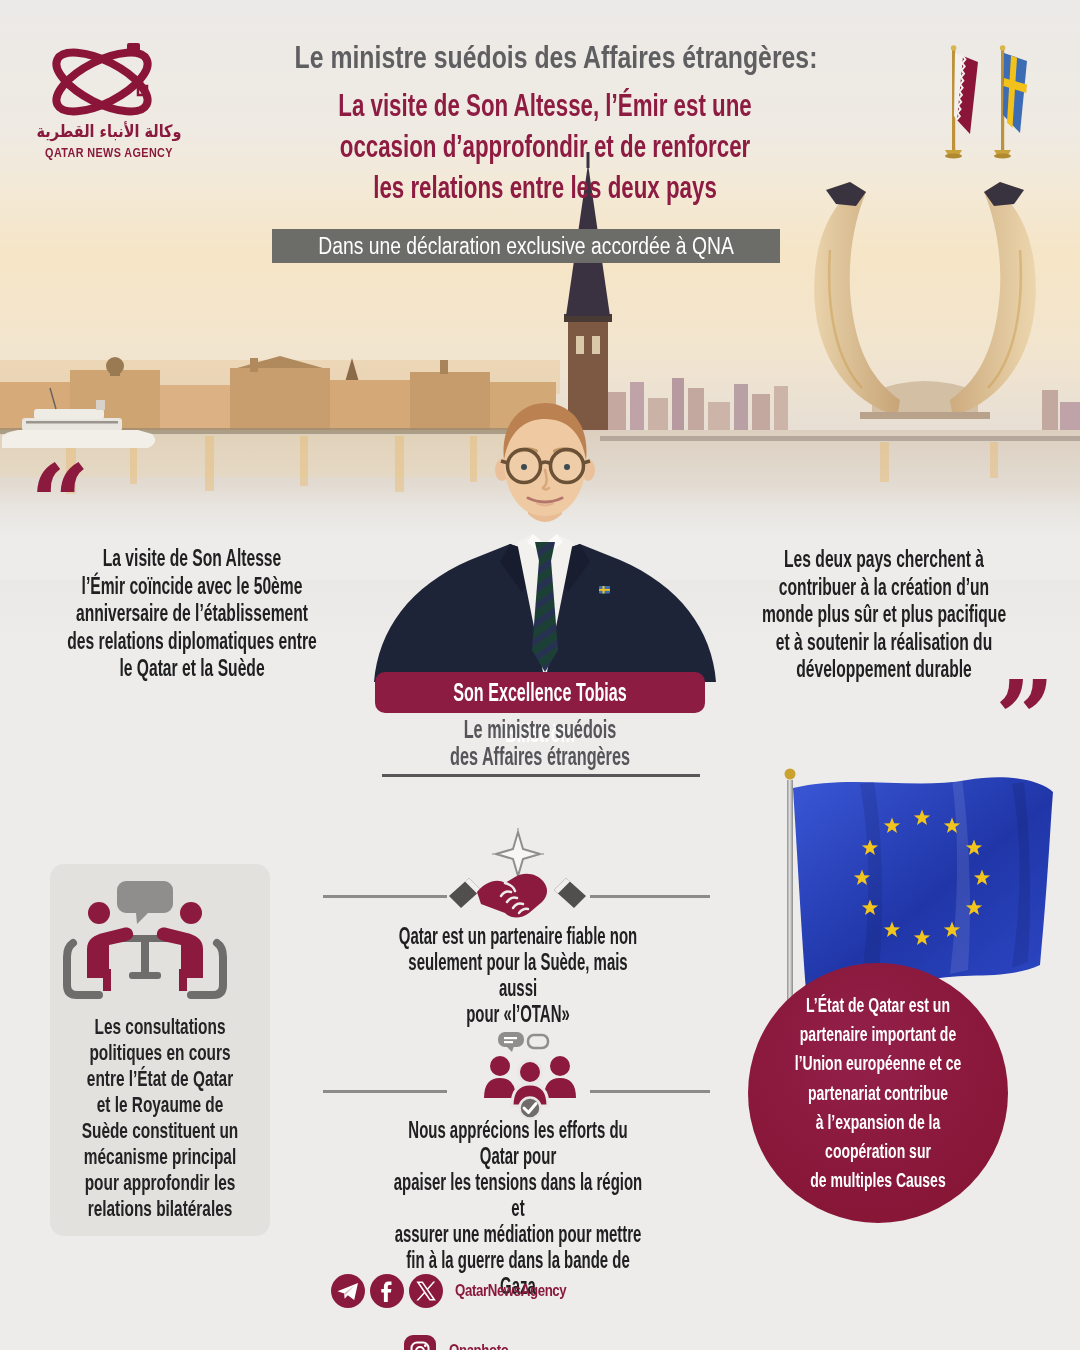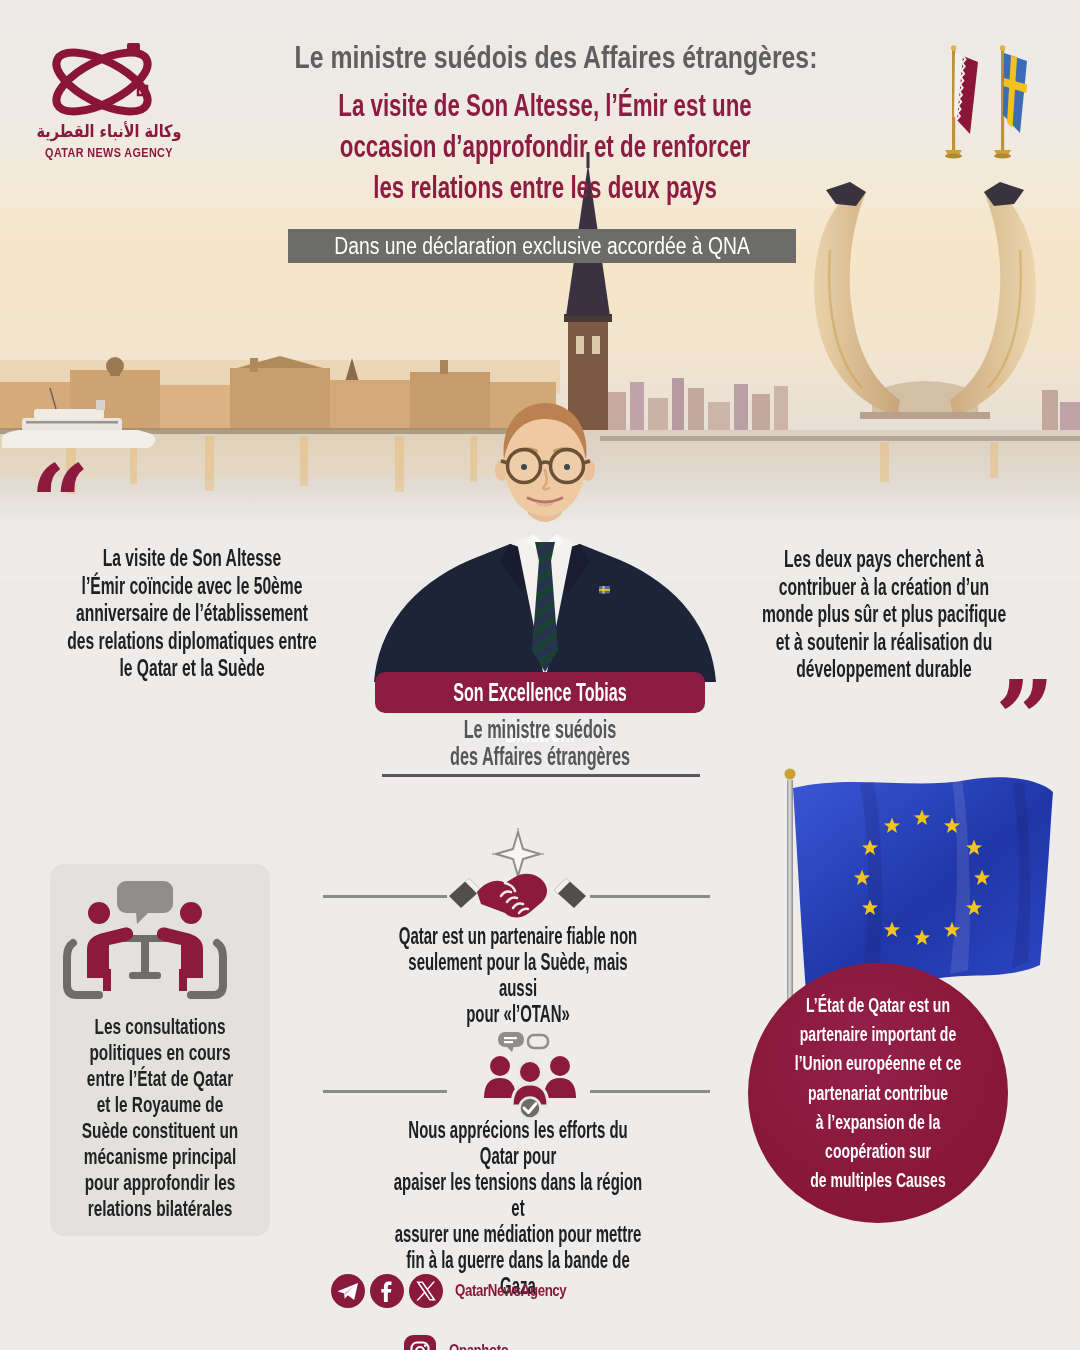--- a/index.html
+++ b/index.html
@@ -10,21 +10,21 @@
       #eceae8 0%, #efeae2 10%, #f3e9d6 14%, #f6e5c6 19%,
       #f2e5cf 26%, #e5ded6 33%, #e9e7e4 40%, #edecea 48%, #edecea 100%);
   }
   .abs{position:absolute;}
   .t{font-weight:700;white-space:pre-line;text-align:center;}
   .cond{transform:scaleX(var(--sx,.7));transform-origin:50% 0;}
   .condl{transform:scaleX(var(--sx,.78));transform-origin:0 50%;}
   .maroon{color:#8a1a3d;}
   .kicker{left:156px;top:41px;width:800px;font-size:31px;line-height:33px;color:#5f5f61;--sx:.8;}
   .title{left:145px;top:85px;width:800px;font-size:31px;line-height:41px;color:#8e1b42;--sx:.72;}
-  .banner{left:288px;top:229px;width:508px;height:34px;background:#6c6c69;}
+  .banner{left:272px;top:229px;width:508px;height:34px;background:#6c6c69;}
   .banner .t{width:100%;font-size:23px;line-height:34px;font-weight:400;color:#fff;--sx:.84;}
   .arabic{left:19px;top:120px;width:180px;font-size:17px;line-height:22px;font-family:"DejaVu Sans",sans-serif;--sx:.85;}
   .latin{left:19px;top:145px;width:180px;font-size:13.5px;line-height:16px;letter-spacing:.5px;--sx:.8;}
   .qmark{font-family:"DejaVu Serif",serif;font-weight:700;font-size:104px;line-height:1;color:#8c1a3e;}
   .quote{font-size:23px;line-height:27.5px;color:#202022;--sx:.68;}
   .qleft{left:-8px;top:545px;width:400px;}
   .qright{left:684px;top:546px;width:400px;}
   .nameplate{left:375px;top:672px;width:330px;height:41px;background:#8d1c42;border-radius:10px;}
   .nameplate .t{width:100%;font-size:26px;line-height:41px;color:#fff;--sx:.62;}
   .role{left:340px;top:716px;width:400px;font-size:25px;line-height:26.5px;color:#55555a;--sx:.65;}

